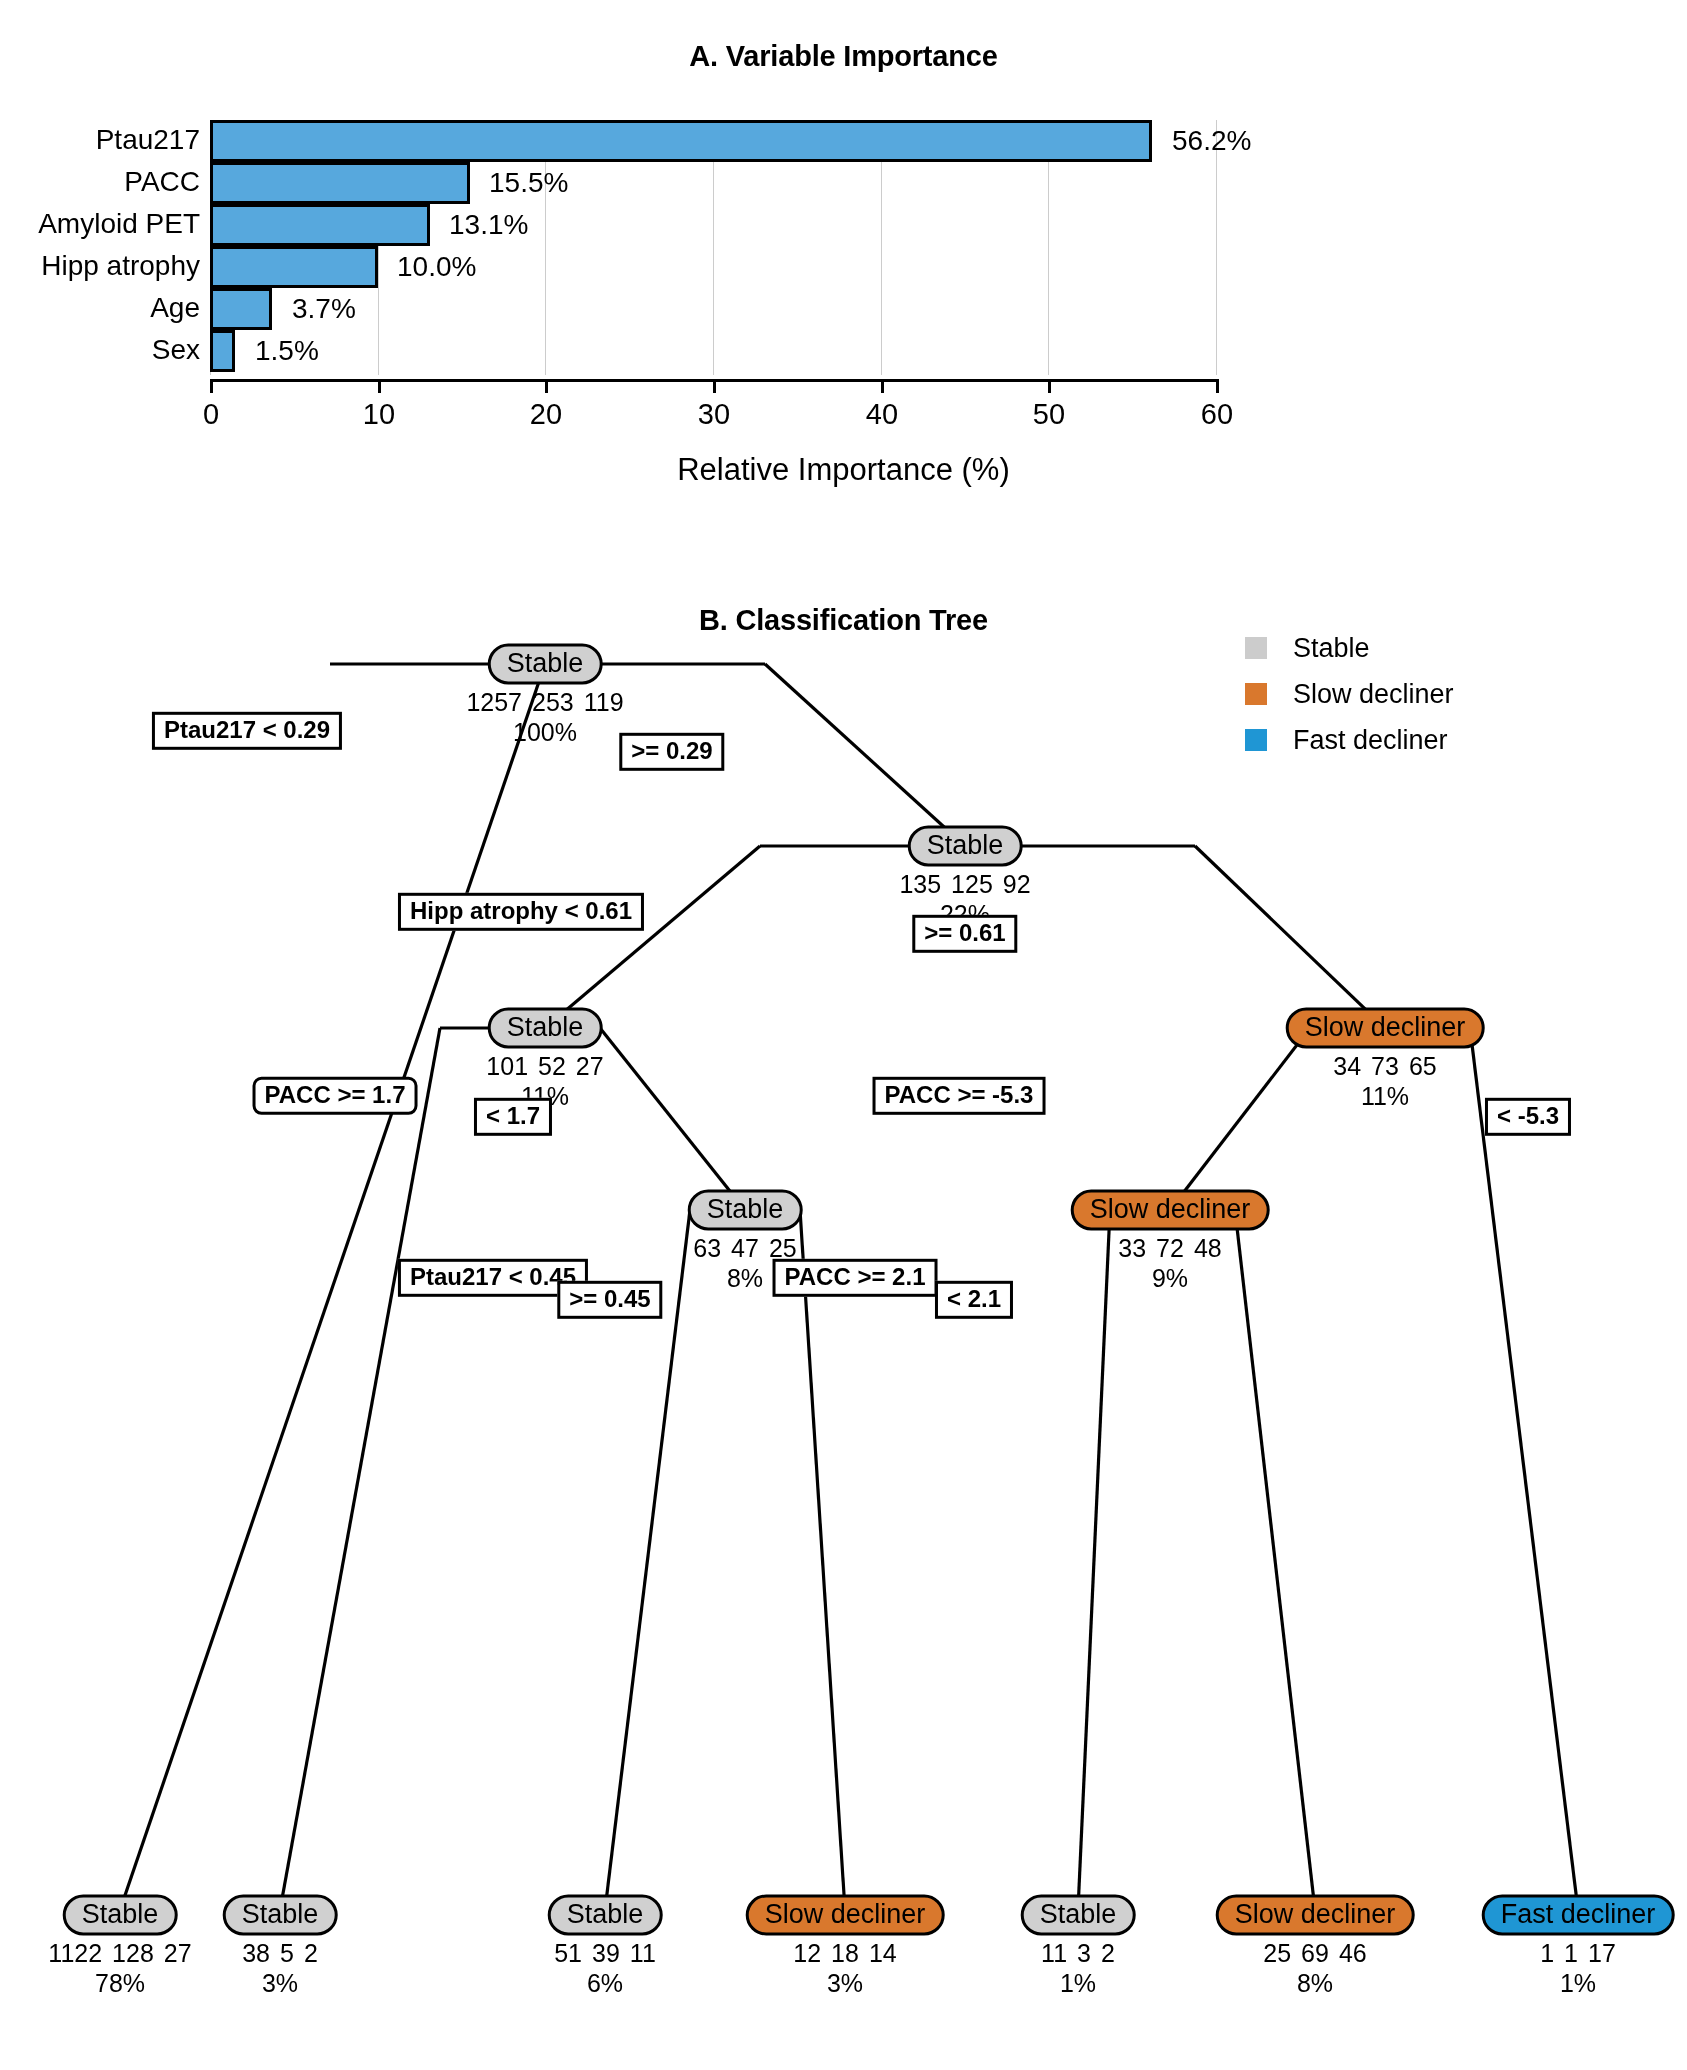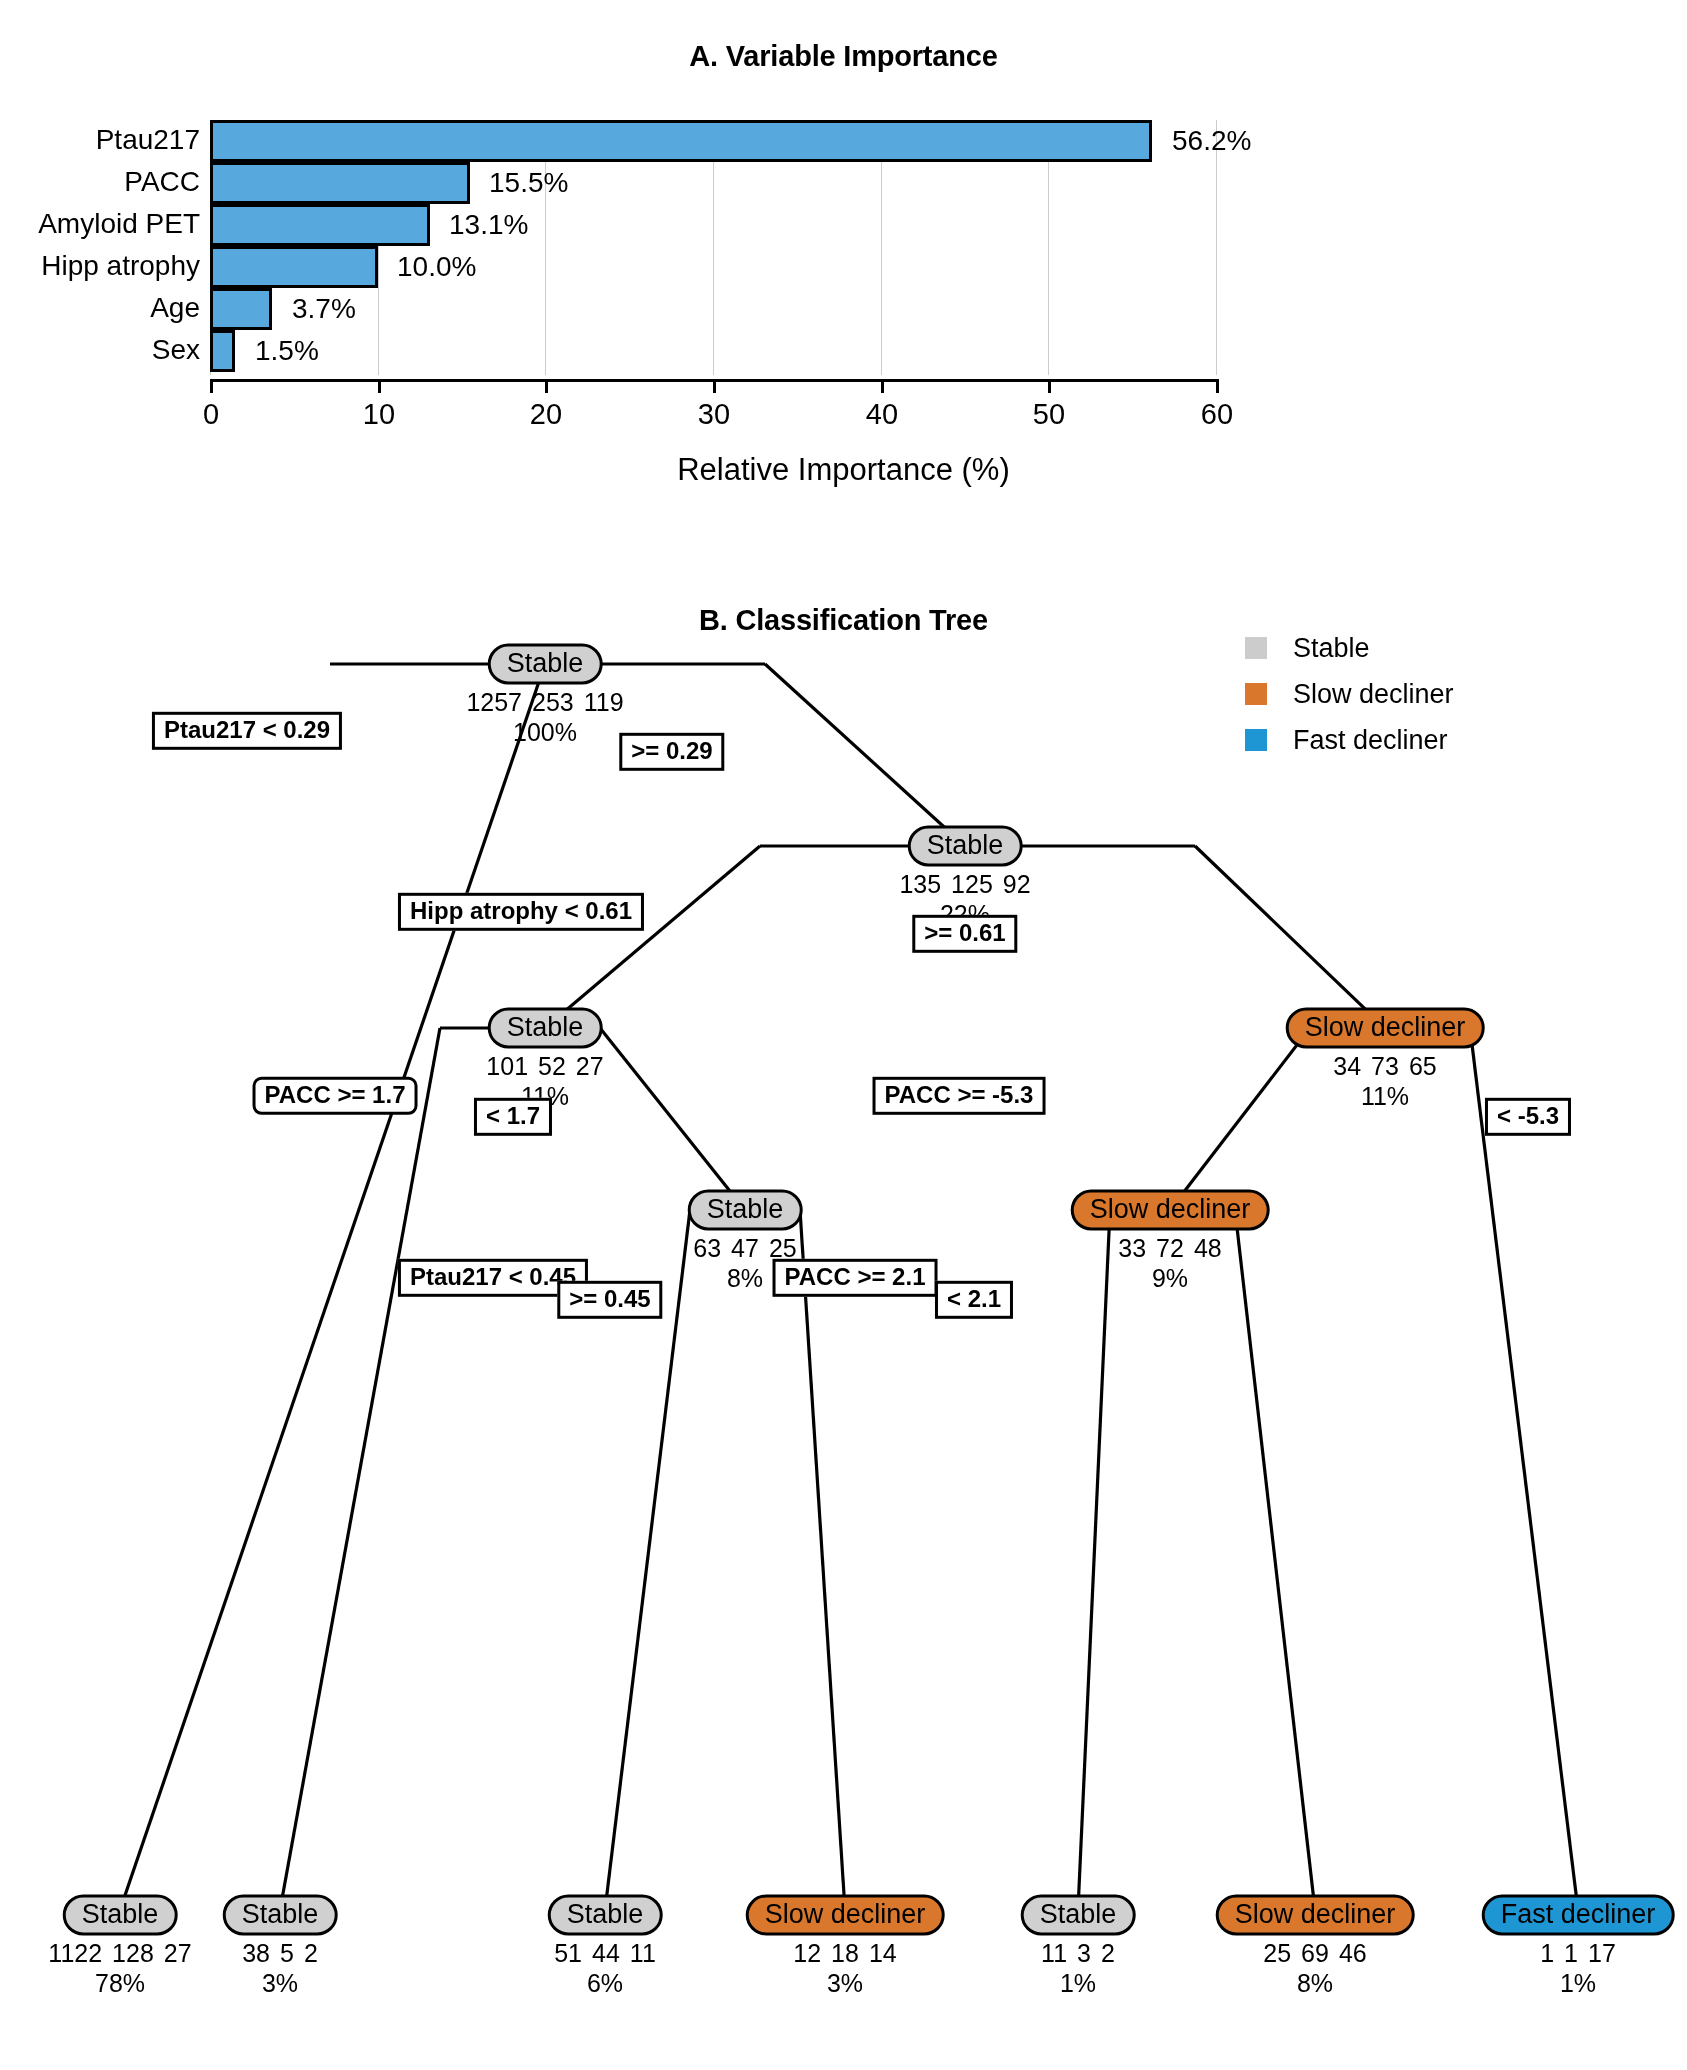--- a/index.html
+++ b/index.html
@@ -209,21 +209,21 @@
   </div>
 
   <div class="tnode stable" style="left:280px;top:1365px;">Stable</div>
   <div class="tcounts" style="left:280px;top:1389px;">
     <span class="nums"><span>38</span><span>5</span><span>2</span></span>
     <span class="pct">3%</span>
   </div>
 
   <div class="tnode stable" style="left:605px;top:1365px;">Stable</div>
   <div class="tcounts" style="left:605px;top:1389px;">
-    <span class="nums"><span>51</span><span>44</span><span>11</span></span>
+    <span class="nums"><span>51</span><span>39</span><span>11</span></span>
     <span class="pct">6%</span>
   </div>
 
   <div class="tnode slow" style="left:845px;top:1365px;">Slow decliner</div>
   <div class="tcounts" style="left:845px;top:1389px;">
     <span class="nums"><span>12</span><span>18</span><span>14</span></span>
     <span class="pct">3%</span>
   </div>
 
   <div class="tnode stable" style="left:1078px;top:1365px;">Stable</div>

